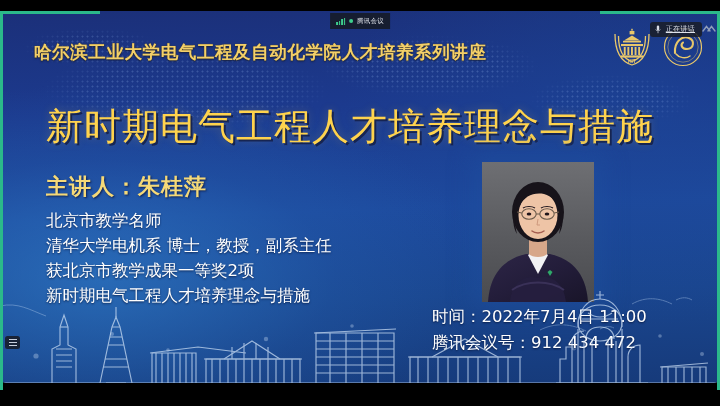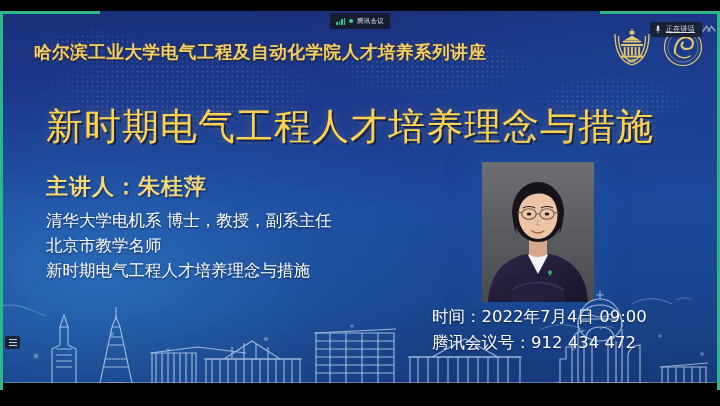--- a/index.html
+++ b/index.html
@@ -258,22 +258,23 @@
         <path d="M13,27 C12,16 20,9 27,12 C33,14.5 32,23 25,23 C20,23 18,19 21,16.5" fill="none" stroke="#e8c76a" stroke-width="2.1" stroke-linecap="round"></path>
         <path d="M28,30 C24,33 17,32 14,28" fill="none" stroke="#e8c76a" stroke-width="1.5" stroke-linecap="round"></path>
       </svg>
     </div>
 
     <div class="main-title">新时期电气工程人才培养理念与措施</div>
 
     <div class="speaker-name">主讲人：朱桂萍</div>
 
     <div class="bio">
+      <div class="bio-line">北京市教学名师</div>
       <div class="bio-line">清华大学电机系 博士，教授，副系主任</div>
-      <div class="bio-line">北京市教学名师</div>
+      <div class="bio-line">获北京市教学成果一等奖2项</div>
       <div class="bio-line">新时期电气工程人才培养理念与措施</div>
     </div>
 
     <div class="portrait">
       <svg width="112" height="140" viewBox="0 0 112 140">
         <defs>
           <linearGradient id="bg" x1="0" y1="0" x2="0" y2="1">
             <stop offset="0%" stop-color="#6e6f73"></stop>
             <stop offset="55%" stop-color="#595a5e"></stop>
             <stop offset="100%" stop-color="#4a4b4f"></stop>
@@ -320,21 +321,21 @@
         <path d="M28,140 C30,120 44,112 56,116 C68,112 82,120 84,140 Z" fill="#261f3f" opacity=".9"></path>
         <path d="M30,128 C44,118 68,118 82,128" fill="none" stroke="#3a3158" stroke-width="2"></path>
 
         <path d="M68,108 l2.5,2 l-2.5,4 l-2.5,-4 Z" fill="#2fa96a"></path>
 
         <rect width="112" height="140" fill="none"></rect>
       </svg>
     </div>
 
     <div class="meet-info">
-      <div class="meet-line">时间：2022年7月4日 09:00</div>
+      <div class="meet-line">时间：2022年7月4日 11:00</div>
       <div class="meet-line">腾讯会议号：912 434 472</div>
     </div>
 
     <svg class="skyline" viewBox="0 0 720 96">
       <g fill="none" stroke="#cfe1f6" stroke-width="1.15" opacity=".72">
 
         <path d="M52,96 L52,62 L60,58 L60,40 L62,34 L64,28 L66,34 L68,40 L68,58 L76,62 L76,96"></path>
         <path d="M56,62 L72,62 M56,68 L72,68 M56,74 L72,74 M56,80 L72,80"></path>
         <path d="M60,40 L68,40"></path>
 

